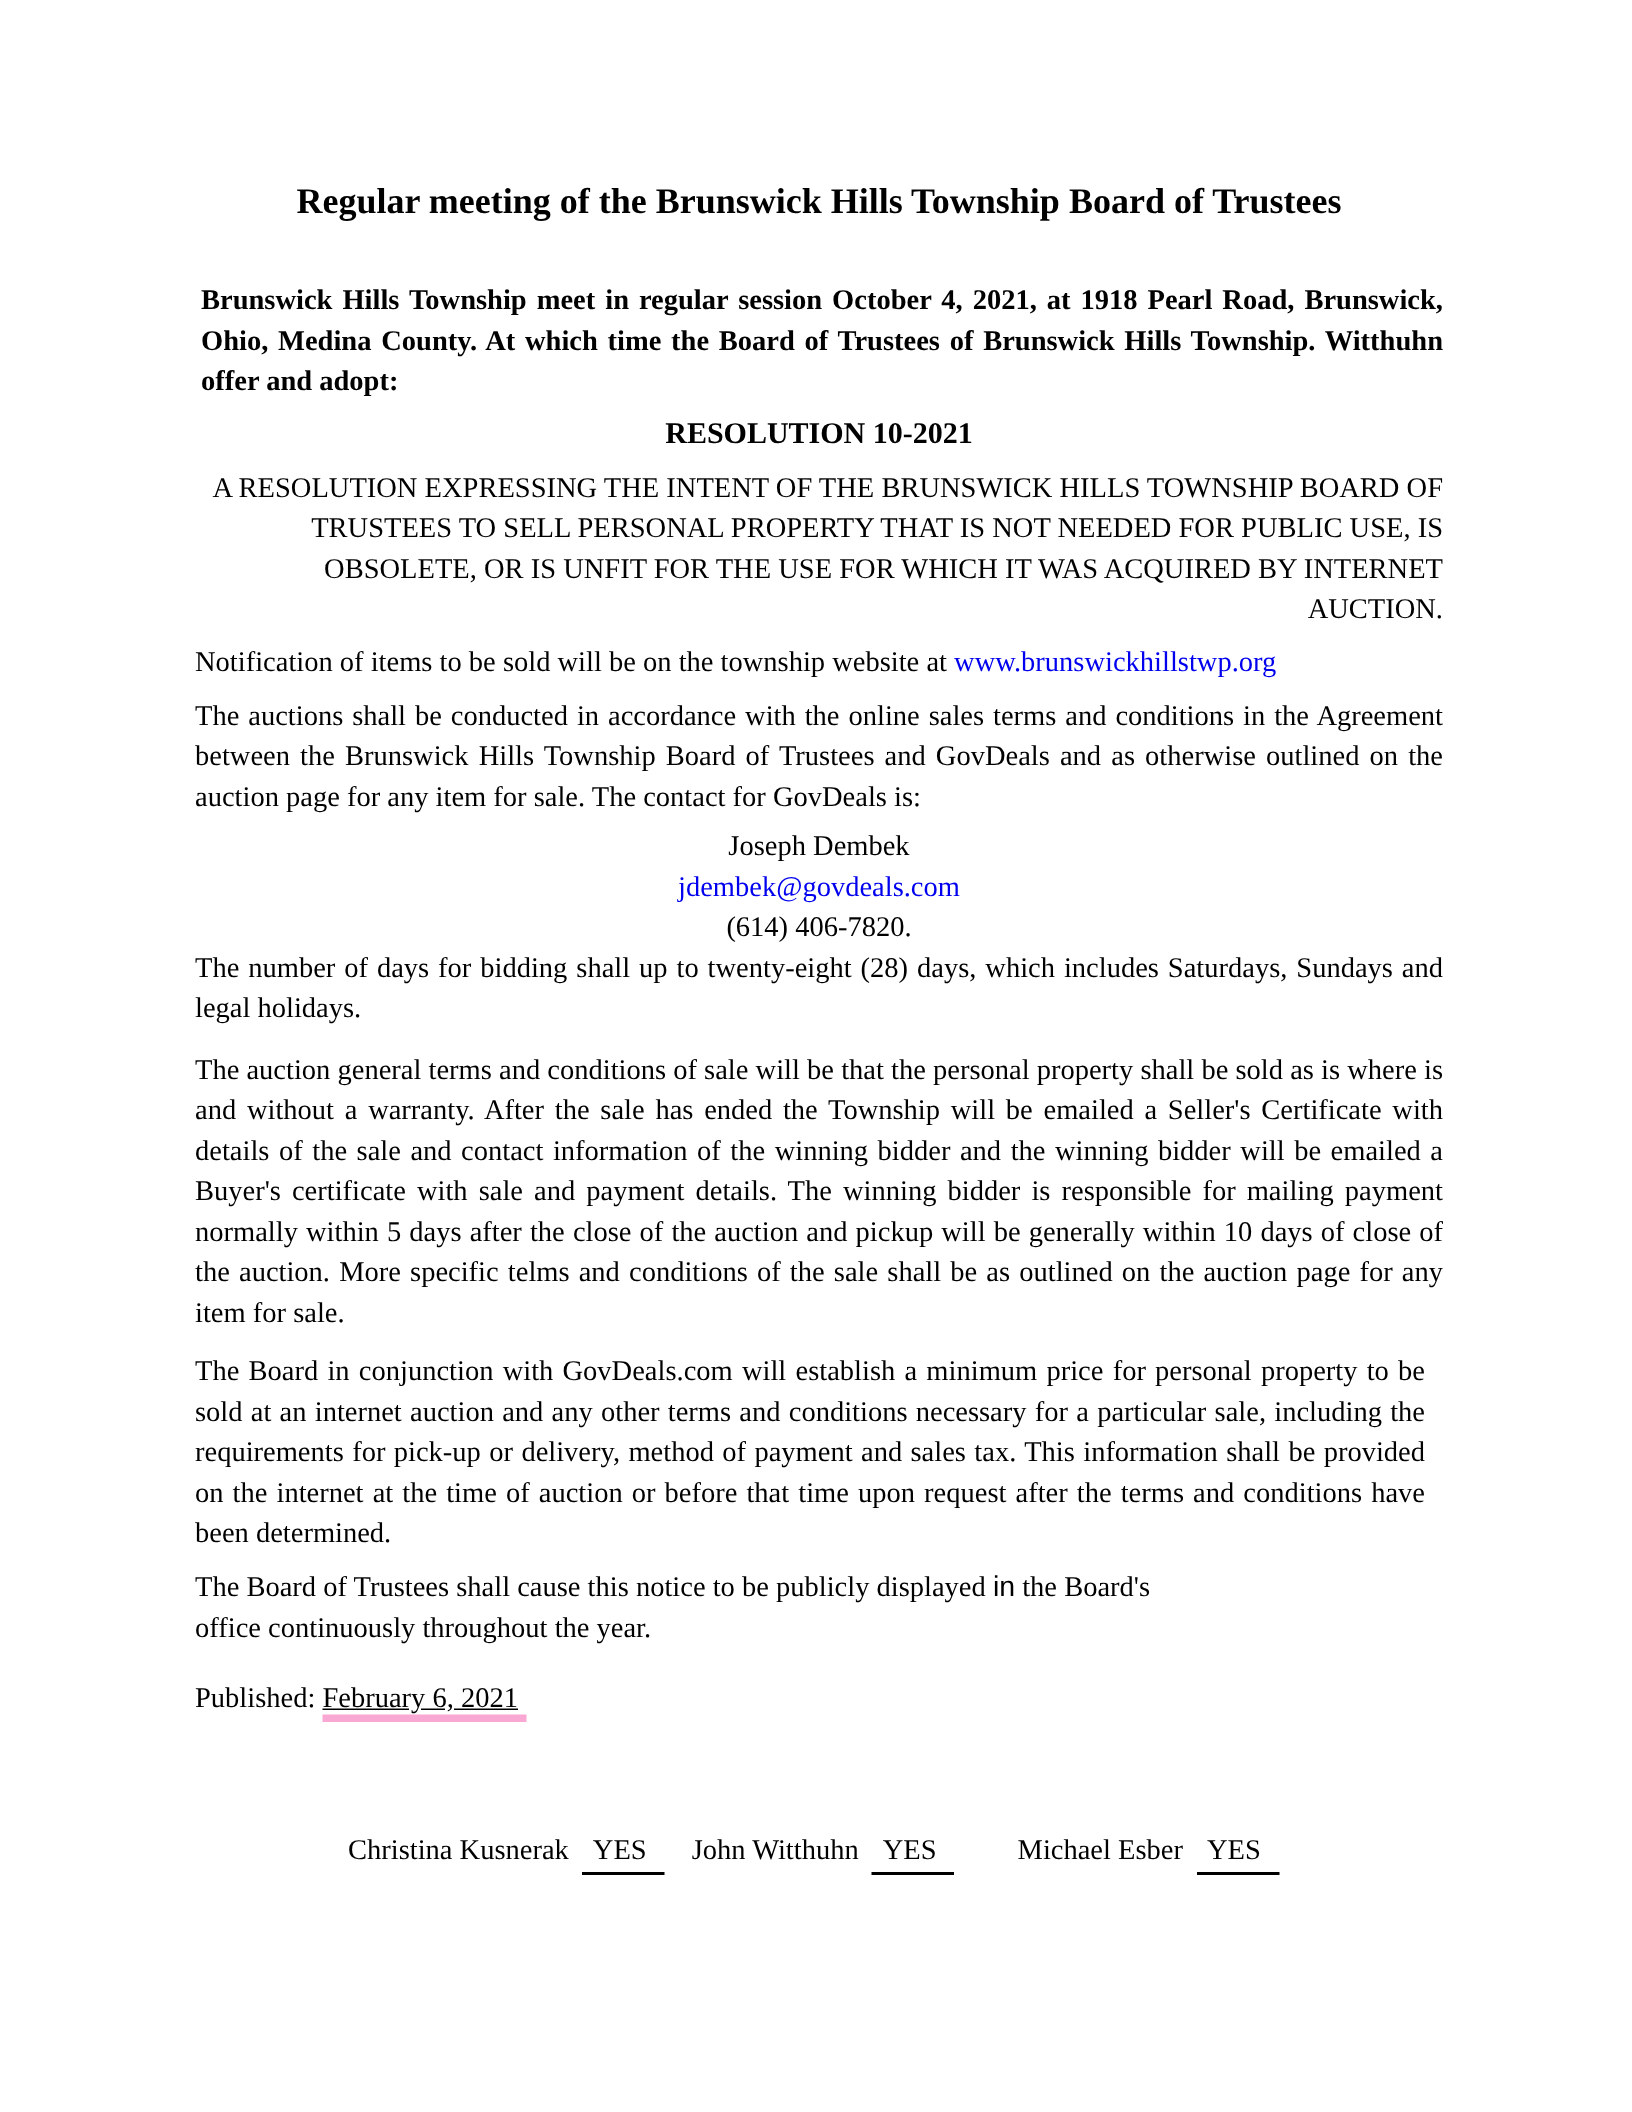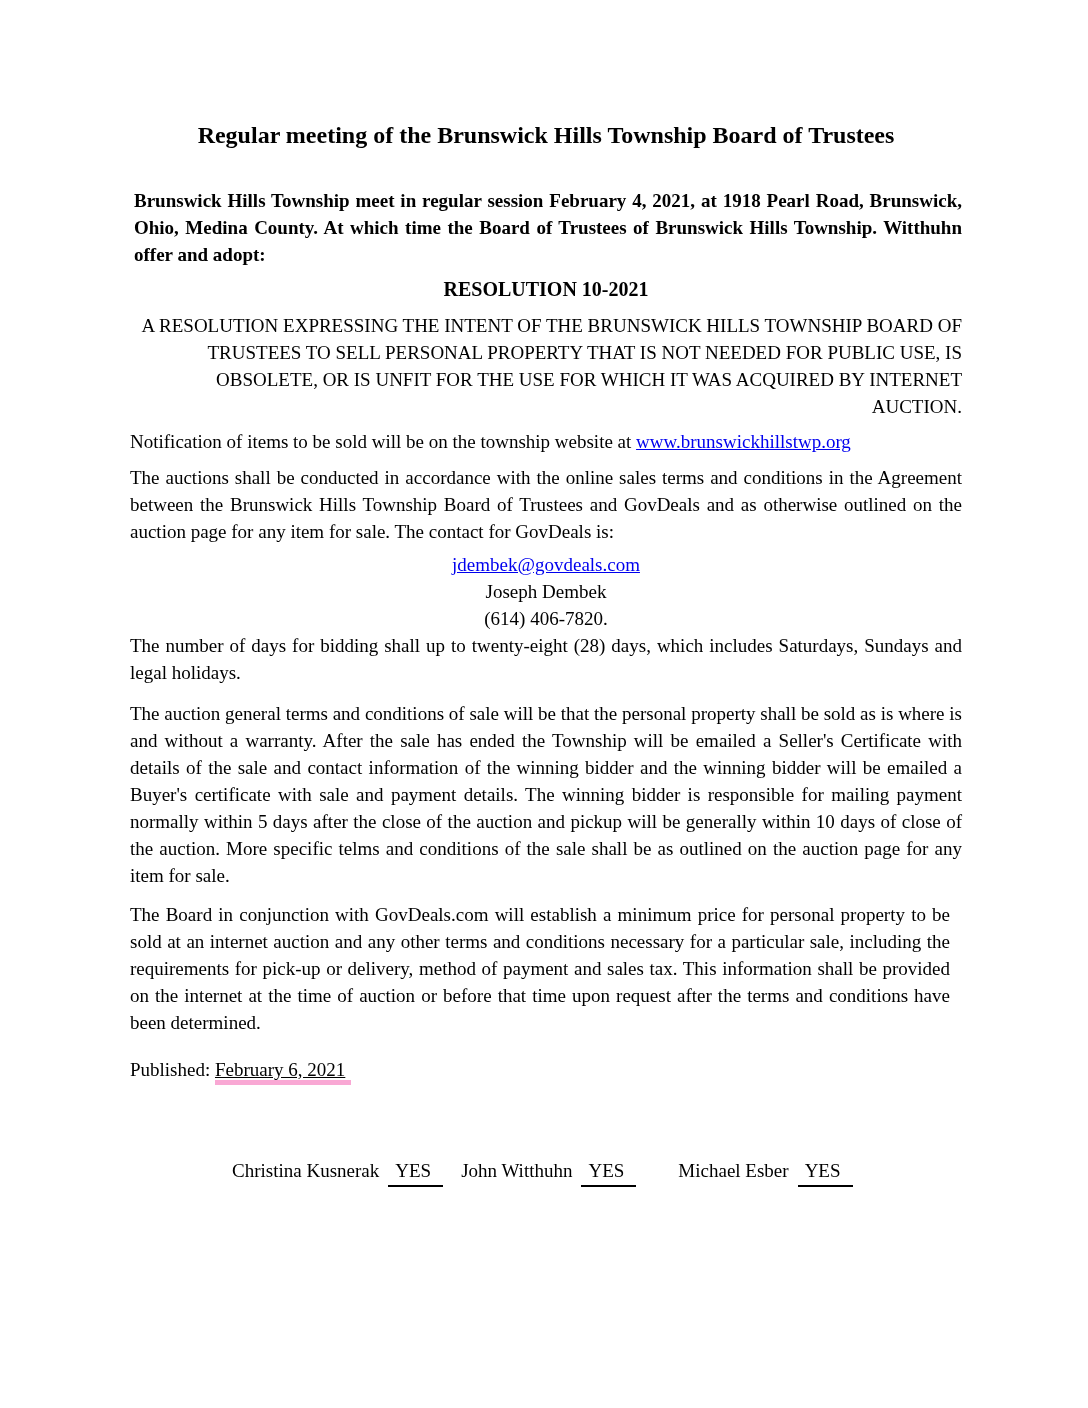--- a/index.html
+++ b/index.html
@@ -75,21 +75,20 @@
   .published {
     margin: 20px 0 0 0;
   }
   .underline-date {
     text-decoration: underline;
     padding-right: 6px;
     border-bottom: 5px solid #f9a8d4;
   }
   .link {
     color: var(--link-color, #0000ee);
-    text-decoration: underline;
     cursor: pointer;
     text-align: right;
   }
   .votes {
     display: flex;
     align-items: baseline;
     margin-top: 74px;
     padding-left: 102px;
   }
   .vote-item { white-space: nowrap; }
@@ -104,42 +103,43 @@
   }
 </style>
 </head>
 <body style="background: rgb(255, 255, 255); color: rgb(0, 0, 0);">
 
 <div class="page">
   <div class="content">
 
     <h1 class="doc-title">Regular meeting of the Brunswick Hills Township Board of Trustees</h1>
 
-    <p class="intro bold justify">Brunswick Hills Township meet in regular session February 4, 2021, at 1918 Pearl Road, Brunswick, Ohio, Medina County. At which time the Board of Trustees of Brunswick Hills Township. Witthuhn offer and adopt:</p>
+    <p class="intro bold justify">Brunswick Hills Township meet in regular session October 4, 2021, at 1918 Pearl Road, Brunswick, Ohio, Medina County. At which time the Board of Trustees of Brunswick Hills Township. Witthuhn offer and adopt:</p>
 
     <h2 class="res-heading">RESOLUTION 10-2021</h2>
 
     <p class="res-statement">A RESOLUTION EXPRESSING THE INTENT OF THE BRUNSWICK HILLS TOWNSHIP BOARD OF TRUSTEES TO SELL PERSONAL PROPERTY THAT IS NOT NEEDED FOR PUBLIC USE, IS OBSOLETE, OR IS UNFIT FOR THE USE FOR WHICH IT WAS ACQUIRED BY INTERNET AUCTION.</p>
 
     <p class="notification"><span>Notification of items to be sold will be on the township website at </span><span class="link">www.brunswickhillstwp.org</span></p>
 
     <p class="auctions justify">The auctions shall be conducted in accordance with the online sales terms and conditions in the Agreement between the Brunswick Hills Township Board of Trustees and GovDeals and as otherwise outlined on the auction page for any item for sale. The contact for GovDeals is:</p>
 
     <div class="contact-block">
+      <div>Joseph Dembek</div>
       <div><span class="link">jdembek@govdeals.com</span></div>
-      <div>Joseph Dembek</div>
       <div>(614) 406-7820.</div>
     </div>
 
     <p class="bidding justify">The number of days for bidding shall up to twenty-eight (28) days, which includes Saturdays, Sundays and legal holidays.</p>
 
     <p class="terms justify">The auction general terms and conditions of sale will be that the personal property shall be sold as is where is and without a warranty. After the sale has ended the Township will be emailed a Seller's Certificate with details of the sale and contact information of the winning bidder and the winning bidder will be emailed a Buyer's certificate with sale and payment details. The winning bidder is responsible for mailing payment normally within 5 days after the close of the auction and pickup will be generally within 10 days of close of the auction.  More specific telms and conditions of the sale shall be as outlined on the auction page for any item for sale.</p>
 
     <p class="minprice justify">The Board in conjunction with GovDeals.com will establish a minimum price for personal property to be sold at an internet auction and any other terms and conditions necessary for a particular sale, including the requirements for pick-up or delivery, method of payment and sales tax. This information shall be provided on the internet at the time of auction or before that time upon request after the terms and conditions have been determined.</p>
 
+    <p class="notice"><span>The Board of Trustees shall cause this notice to be publicly displayed </span><span class="sans">in</span><span> the Board's</span><span class="line2">office continuously throughout the year.</span></p>
 
     <p class="published"><span>Published: </span><span class="underline-date">February 6, 2021</span></p>
 
     <div class="votes">
       <span class="vote-item v1"><span>Christina Kusnerak</span><span class="vote-value">YES</span></span>
       <span class="vote-item v2"><span>John Witthuhn</span><span class="vote-value">YES</span></span>
       <span class="vote-item v3"><span>Michael Esber</span><span class="vote-value">YES</span></span>
     </div>
 
   </div>

